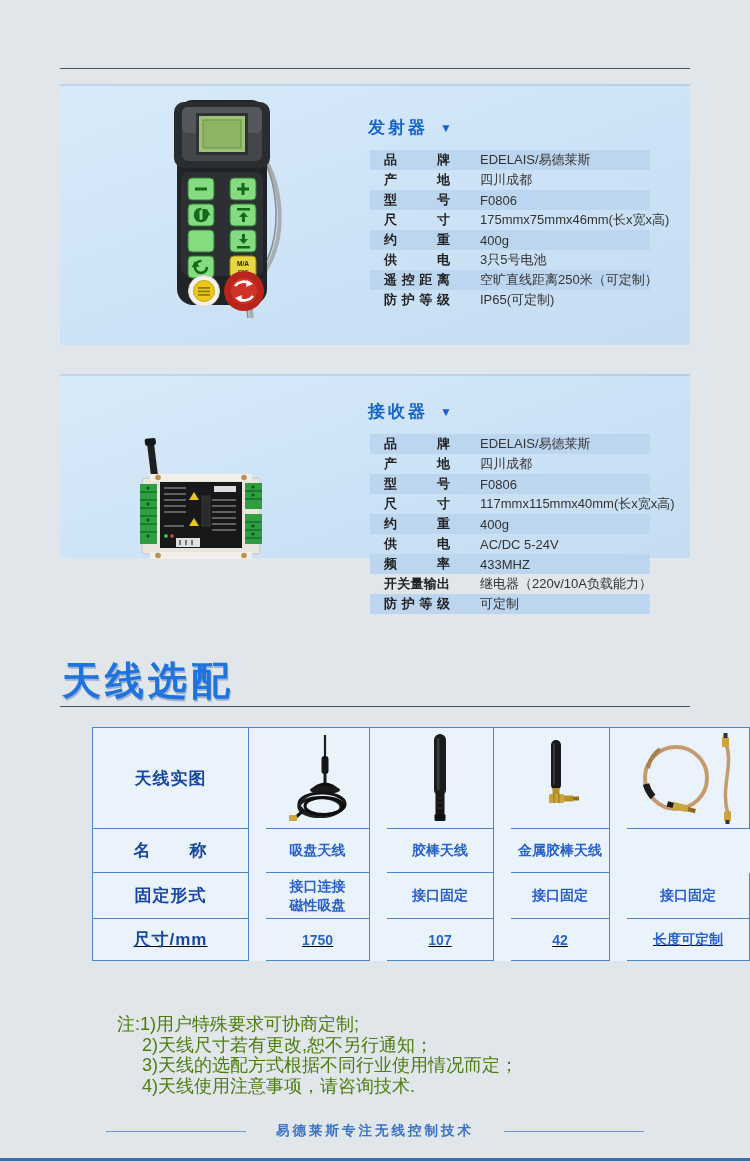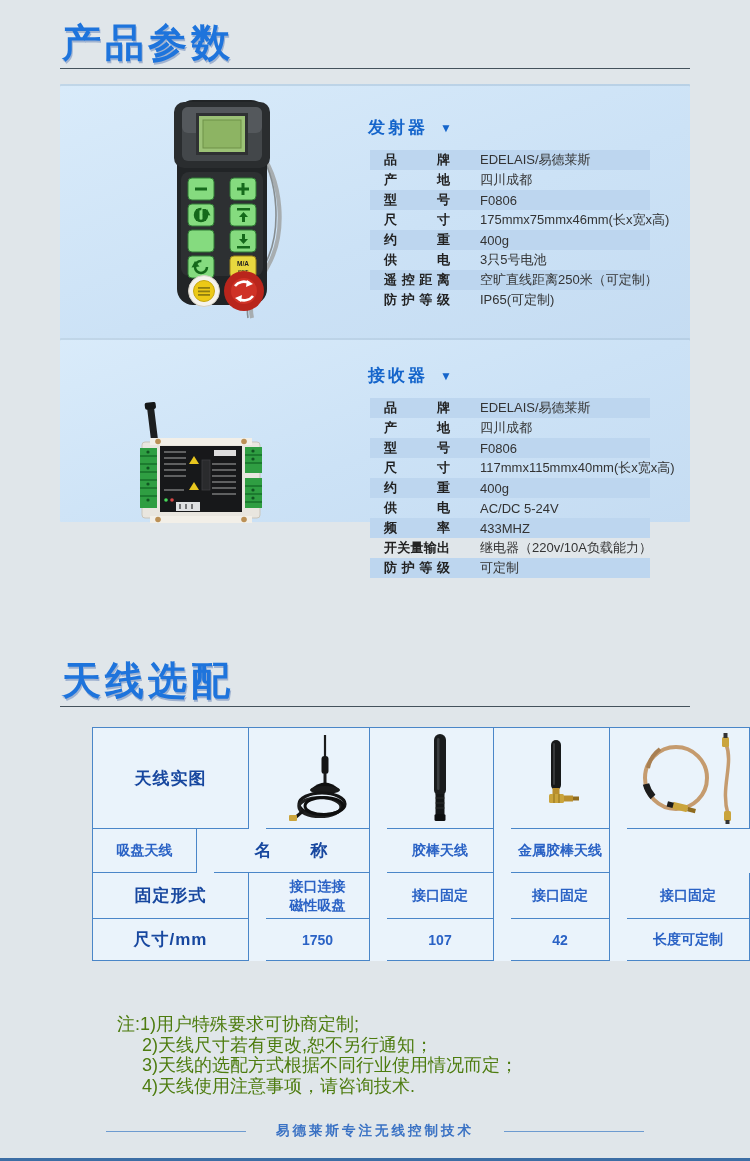--- a/index.html
+++ b/index.html
@@ -9,21 +9,21 @@
   .page-title{position:absolute;left:62px;font-size:39px;font-weight:bold;letter-spacing:4px;
         color:#1e74dc;text-shadow:1px 2px 0 rgba(10,60,150,.30);}
   .t1{top:16px;} .t2{top:654px;}
   .title-rule{position:absolute;left:60px;width:630px;height:1px;background:#44525c;}
   .r1{top:68px;} .r2{top:706px;}
   
   .panel{position:absolute;left:60px;width:630px;border-radius:1px;
         background:linear-gradient(160deg,#d9ebfa 0%,#cce2f6 55%,#c5dcf2 100%);
         box-shadow:inset 0 2px 0 rgba(120,150,180,.25);}
   .panel1{top:84px;height:261px;}
-  .panel2{top:338px;height:184px;text-decoration:underline;}
+  .panel2{top:374px;height:184px;text-decoration:underline;}
   .product-img{position:absolute;}
   .remote-img{left:84px;top:10px;}
   .receiver-img{left:56px;top:64px;}
   
   .spec-title{position:absolute;left:308px;font-size:17px;font-weight:bold;color:#1565cb;letter-spacing:3px;}
   .p1-title{top:32px;} .p2-title{top:26px;}
   .tri{font-size:12px;margin-left:12px;letter-spacing:0;vertical-align:1px;}
   .spec-table{position:absolute;left:310px;width:280px;}
   .p1-table{top:66px;} .p2-table{top:60px;}
   .spec-row{display:flex;height:20px;align-items:center;font-size:13px;}
@@ -32,39 +32,38 @@
   .jl{display:inline-block;width:66px;text-align:justify;text-align-last:justify;}
   .spec-value{color:#333;white-space:nowrap;}
   
   .ant-table{position:absolute;left:92px;top:727px;background:#eaf3fb;
         border-top:1.5px solid #4a86c8;border-left:1.5px solid #4a86c8;}
   .ant-row{display:flex;gap:17px;}
   .ant-cell{border-right:1.5px solid #4a86c8;border-bottom:1.5px solid #4a86c8;box-sizing:border-box;
         display:flex;flex-direction:column;align-items:center;justify-content:center;text-align:center;}
   .c0{width:156px;} .c1{width:104px;} .c2{width:107px;} .c3{width:99px;} .c4{width:123px;}
   .r0>.ant-cell{height:101px;} .r1x>.ant-cell{height:44px;} .r2x>.ant-cell{height:46px;}
-  .r3x>.ant-cell{height:42px;} .r4x>.ant-cell{height:38px;}
+  .r3x>.ant-cell{height:42px;text-decoration:underline;} .r4x>.ant-cell{height:38px;}
   .ant-label{font-size:17px;font-weight:bold;color:#17479f;letter-spacing:1px;}
   .spread{display:inline-block;width:74px;text-align:justify;text-align-last:justify;}
   .ant-val{font-size:14px;font-weight:bold;color:#2a62c5;}
   .fix-line{font-size:14px;font-weight:bold;color:#2a62c5;line-height:1.35;}
   
   .notes{position:absolute;left:117px;top:1014px;font-size:18px;color:#4d7c0f;line-height:20.5px;}
   .note-line+.note-line{padding-left:25px;}
   .footer{position:absolute;left:0;top:1122px;width:750px;display:flex;align-items:center;justify-content:center;gap:30px;}
   .fline{width:140px;height:1px;background:#6d9bd0;}
   .ftext{font-size:13.5px;font-weight:bold;color:#3a72c4;letter-spacing:3px;}
   .bottom-bar{position:absolute;left:0;top:1158px;width:750px;height:3px;background:#3c6ea5;}
 </style>
 </head>
 <body>
 
 <div class="page">
 
-  <div class="page-title t1">产品参数</div>
   <div class="title-rule r1"></div>
 
   <section class="panel panel1">
 
     <svg class="product-img remote-img" width="160" height="232" viewBox="0 0 160 232">
       <path d="M112,52 C140,86 142,140 124,172 C112,194 104,206 108,224" fill="none" stroke="#a7adb0" stroke-width="4"></path>
       <path d="M112,52 C136,86 138,140 120,172 C109,194 101,206 104,224" fill="none" stroke="#878e91" stroke-width="1.6"></path>
       <rect x="33" y="6" width="90" height="205" rx="16" fill="#212426"></rect>
       <rect x="30" y="8" width="96" height="66" rx="10" fill="#2a2d2f"></rect>
       <rect x="38" y="13" width="80" height="54" rx="6" fill="#43474a"></rect>
@@ -304,25 +303,25 @@
           <path d="M92,12 C100,32 86,56 94,82" fill="none" stroke="#c59b6e" stroke-width="3.5"></path>
           <rect x="88" y="5" width="7" height="10" rx="1.5" fill="#caa43c"></rect>
           <rect x="89.5" y="1" width="4" height="5" fill="#333333"></rect>
           <rect x="90" y="79" width="7" height="10" rx="1.5" fill="#caa43c"></rect>
           <rect x="91.5" y="88" width="4" height="4" fill="#333333"></rect>
         </svg>
       </div>
     </div>
 
     <div class="ant-row r1x">
+      <div class="ant-cell c0">
+          <span class="ant-label spread">名称</span>
+        </div>
       <div class="ant-cell c1">
           <span class="ant-val">吸盘天线</span>
-        </div>
-      <div class="ant-cell c0">
-          <span class="ant-label spread">名称</span>
         </div>
       <div class="ant-cell c2">
           <span class="ant-val">胶棒天线</span>
         </div>
       <div class="ant-cell c3">
           <span class="ant-val">金属胶棒天线</span>
         </div>
     </div>
 
     <div class="ant-row r2x">

